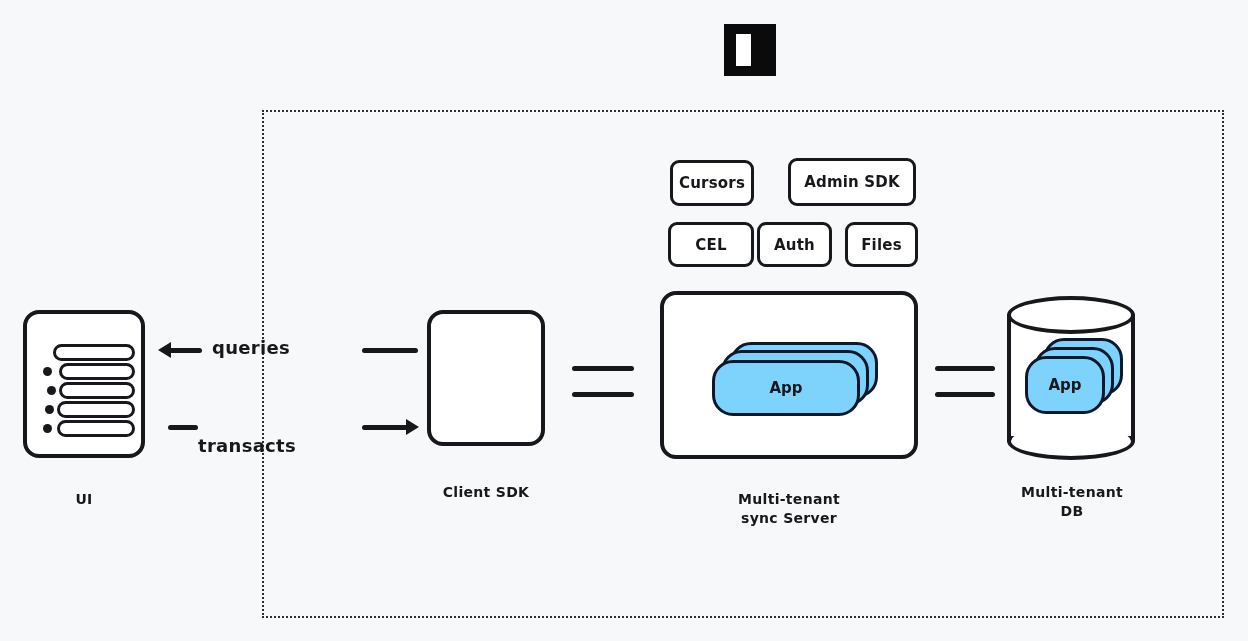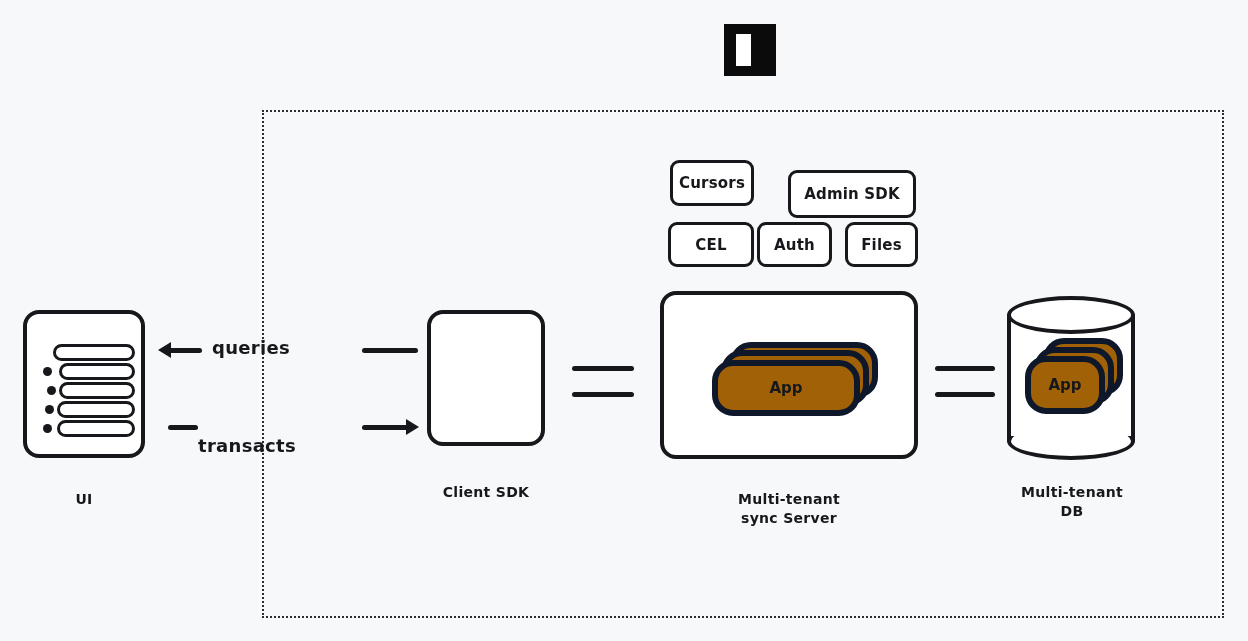--- a/index.html
+++ b/index.html
@@ -55,21 +55,21 @@
   .chip {
     display: flex;
     align-items: center;
     justify-content: center;
     font-size: 15px;
     font-weight: 600;
     color: #17181b;
     letter-spacing: .2px;
   }
   #chip-cursors  { left: 670px; top: 160px; width: 84px; height: 46px; }
-  #chip-adminsdk { left: 788px; top: 158px; width: 128px; height: 48px; margin-top: 12px; }
+  #chip-adminsdk { left: 788px; top: 158px; width: 128px; height: 48px; }
   #chip-cel      { left: 668px; top: 222px; width: 86px;  height: 45px; }
   #chip-auth     { left: 757px; top: 222px; width: 75px;  height: 45px; }
   #chip-files    { left: 845px; top: 222px; width: 73px;  height: 45px; }
 
   
   #ui-box { left: 23px; top: 310px; width: 122px; height: 148px; }
   #ui-list { position: absolute; left: 16px; top: 30px; width: 92px; height: 92px; }
   #ui-list .row { position: absolute; left: 0; width: 92px; height: 17px; }
   #ui-list .bar {
     position: absolute; right: 0; height: 17px;
@@ -83,22 +83,22 @@
   
   #client-box { left: 427px; top: 310px; width: 118px; height: 136px; }
 
   
   #server-box { left: 660px; top: 291px; width: 258px; height: 168px; }
 
   
   .stack { position: absolute; }
   .stack .card {
     position: absolute;
-    background: #a16207;
-    border: 6px solid #0f172a;
+    background: #7dd3fc;
+    border: 3px solid #0f172a;
     border-radius: 21px;
   }
   .stack .card-label {
     position: absolute;
     inset: 0;
     display: flex; align-items: center; justify-content: center;
     font-size: 15px; font-weight: 700; color: #17181b;
   }
 
   #server-stack { left: 48px; top: 47px; width: 166px; height: 74px; }

